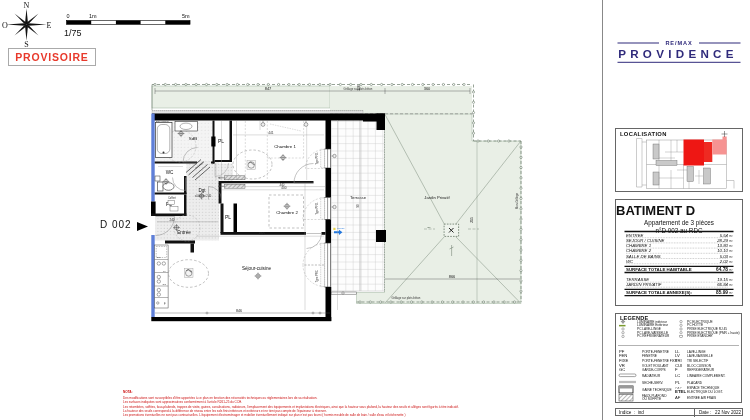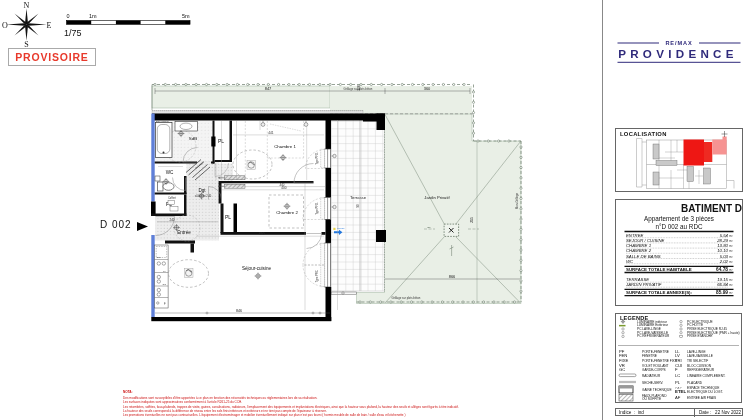--- a/index.html
+++ b/index.html
@@ -589,21 +589,21 @@
 <rect x="89" y="14" width="8.3" height="20" fill="#ee2a22"></rect>
 
 <path d="M97.3,11.5 L107.5,11.5 L107.5,8.5 L111.7,8.5 L111.7,26.5 L97.3,26.5 Z" fill="#f69392"></path>
 <g transform="translate(109.5,6)" stroke="#333" stroke-width="0.5">
 <line x1="0" y1="-3" x2="0" y2="3"></line>
         <line x1="-3" y1="0" x2="3" y2="0"></line>
 </g>
 </svg>
 
 <div class="abs" style="left:615px;top:198.5px;width:128px;height:107px;border:1px solid #666;box-sizing:border-box;color:#111;">
-  <div style="text-align:right;font-size:10px;font-weight:bold;margin-top:3px;">BATIMENT D</div>
+  <div style="text-align:left;font-size:13px;font-weight:bold;margin-top:3px;">BATIMENT D</div>
   <div style="text-align:center;font-size:6.3px;margin-top:1.5px;">Appartement de 3 pièces</div>
   <div style="text-align:center;font-size:6.3px;margin-top:1px;">n°D 002 au RDC</div>
 </div>
 
 <svg class="abs" style="left:615;top:228" width="128" height="70" viewBox="0 0 128 70">
 <line x1="9.5" y1="3.5" x2="118.5" y2="3.5" stroke="#111" stroke-width="1.3"></line>
 <g font-size="4.3" fill="#111" font-style="italic">
 <text x="11" y="8.7">ENTREE</text>
         <text x="113" y="8.7" text-anchor="end">5.54</text>
 <text x="11" y="13.9">SEJOUR / CUISINE</text>

